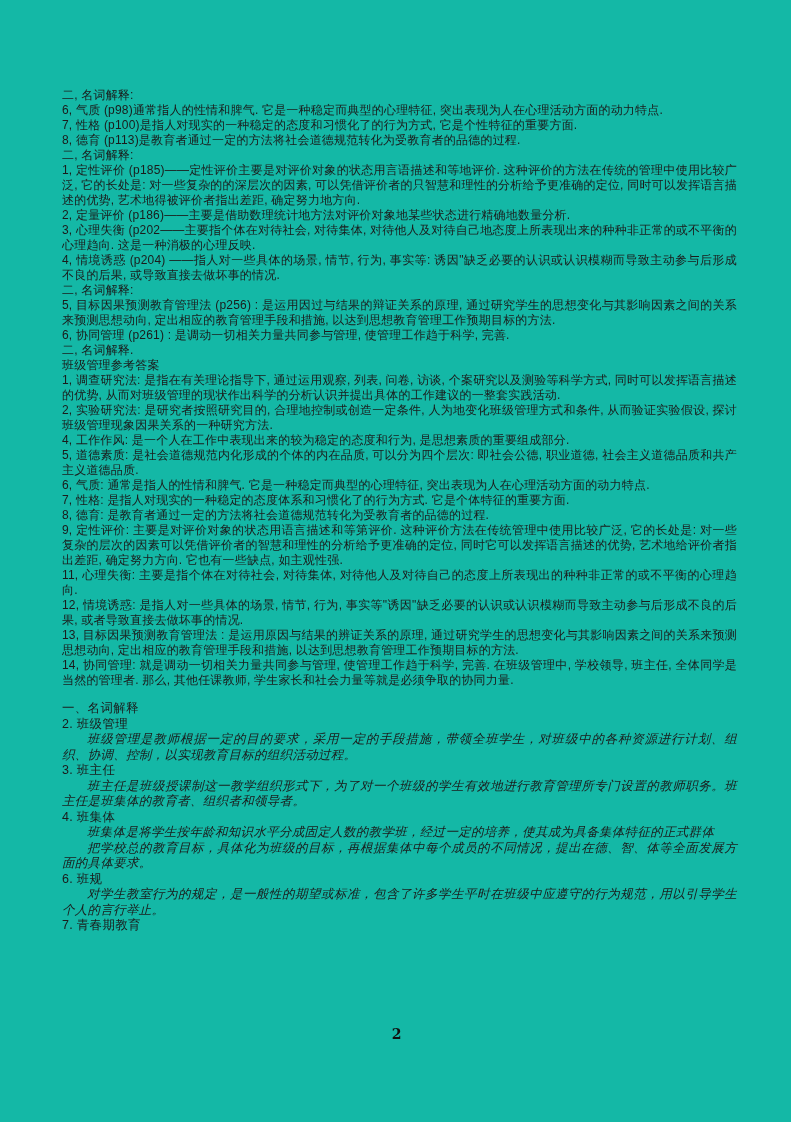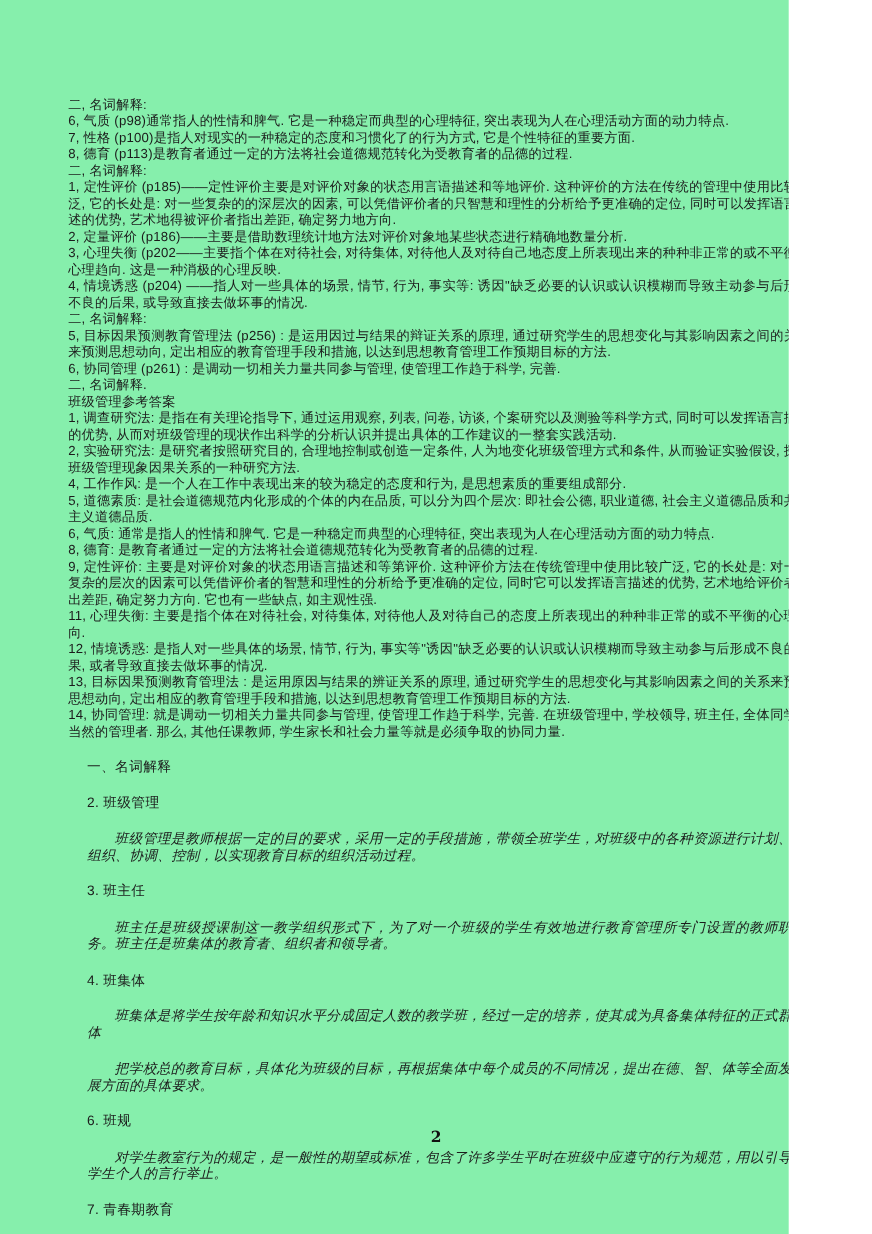--- a/index.html
+++ b/index.html
@@ -2,23 +2,23 @@
 <html><head>
 <meta charset="utf-8">
 <style>
   html, body {
     margin: 0;
     padding: 0;
     background: #ffffff;
   }
   .page {
     position: relative;
-    width: 717px;
+    width: 791px;
     height: 1122px;
-    background: #86efac;
+    background: #14b8a6;
     overflow: hidden;
     font-family: "Liberation Sans", sans-serif;
     color: #1b1b1b;
   }
   .content {
     position: absolute;
     left: 62px;
     top: 88px;
     width: 675px;
   }
@@ -27,21 +27,21 @@
     margin: 0;
     font-size: 12px;
     line-height: 15px;
     text-align: justify;
     letter-spacing: 0.2px;
   }
   .section-b {
     margin-top: 13px;
   }
   .section-b p {
-    margin: 17px;
+    margin: 0;
     font-size: 12.5px;
     line-height: 15.5px;
     text-align: justify;
     letter-spacing: 0.3px;
   }
   .section-b p.indent {
     text-indent: 2em;
     font-style: italic;
   }
   .page-number {
@@ -75,20 +75,21 @@
       <p class="ln">二, 名词解释:</p>
       <p class="ln">5, 目标因果预测教育管理法 (p256) : 是运用因过与结果的辩证关系的原理, 通过研究学生的思想变化与其影响因素之间的关系来预测思想动向, 定出相应的教育管理手段和措施, 以达到思想教育管理工作预期目标的方法.</p>
       <p class="ln">6, 协同管理 (p261) : 是调动一切相关力量共同参与管理, 使管理工作趋于科学, 完善.</p>
       <p class="ln">二, 名词解释.</p>
       <p class="ln">班级管理参考答案</p>
       <p class="ln">1, 调查研究法: 是指在有关理论指导下, 通过运用观察, 列表, 问卷, 访谈, 个案研究以及测验等科学方式, 同时可以发挥语言描述的优势, 从而对班级管理的现状作出科学的分析认识并提出具体的工作建议的一整套实践活动.</p>
       <p class="ln">2, 实验研究法: 是研究者按照研究目的, 合理地控制或创造一定条件, 人为地变化班级管理方式和条件, 从而验证实验假设, 探讨班级管理现象因果关系的一种研究方法.</p>
       <p class="ln">4, 工作作风: 是一个人在工作中表现出来的较为稳定的态度和行为, 是思想素质的重要组成部分.</p>
       <p class="ln">5, 道德素质: 是社会道德规范内化形成的个体的内在品质, 可以分为四个层次: 即社会公德, 职业道德, 社会主义道德品质和共产主义道德品质.</p>
       <p class="ln">6, 气质: 通常是指人的性情和脾气. 它是一种稳定而典型的心理特征, 突出表现为人在心理活动方面的动力特点.</p>
+      <p class="ln">7, 性格: 是指人对现实的一种稳定的态度体系和习惯化了的行为方式. 它是个体特征的重要方面.</p>
       <p class="ln">8, 德育: 是教育者通过一定的方法将社会道德规范转化为受教育者的品德的过程.</p>
       <p class="ln">9, 定性评价: 主要是对评价对象的状态用语言描述和等第评价. 这种评价方法在传统管理中使用比较广泛, 它的长处是: 对一些复杂的层次的因素可以凭借评价者的智慧和理性的分析给予更准确的定位, 同时它可以发挥语言描述的优势, 艺术地给评价者指出差距, 确定努力方向. 它也有一些缺点, 如主观性强.</p>
       <p class="ln">11, 心理失衡: 主要是指个体在对待社会, 对待集体, 对待他人及对待自己的态度上所表现出的种种非正常的或不平衡的心理趋向.</p>
       <p class="ln">12, 情境诱惑: 是指人对一些具体的场景, 情节, 行为, 事实等"诱因"缺乏必要的认识或认识模糊而导致主动参与后形成不良的后果, 或者导致直接去做坏事的情况.</p>
       <p class="ln">13, 目标因果预测教育管理法 : 是运用原因与结果的辨证关系的原理, 通过研究学生的思想变化与其影响因素之间的关系来预测思想动向, 定出相应的教育管理手段和措施, 以达到思想教育管理工作预期目标的方法.</p>
       <p class="ln">14, 协同管理: 就是调动一切相关力量共同参与管理, 使管理工作趋于科学, 完善. 在班级管理中, 学校领导, 班主任, 全体同学是当然的管理者. 那么, 其他任课教师, 学生家长和社会力量等就是必须争取的协同力量.</p>
     </div>
 
     <div class="section section-b">
       <p class="ln">一、名词解释</p>

